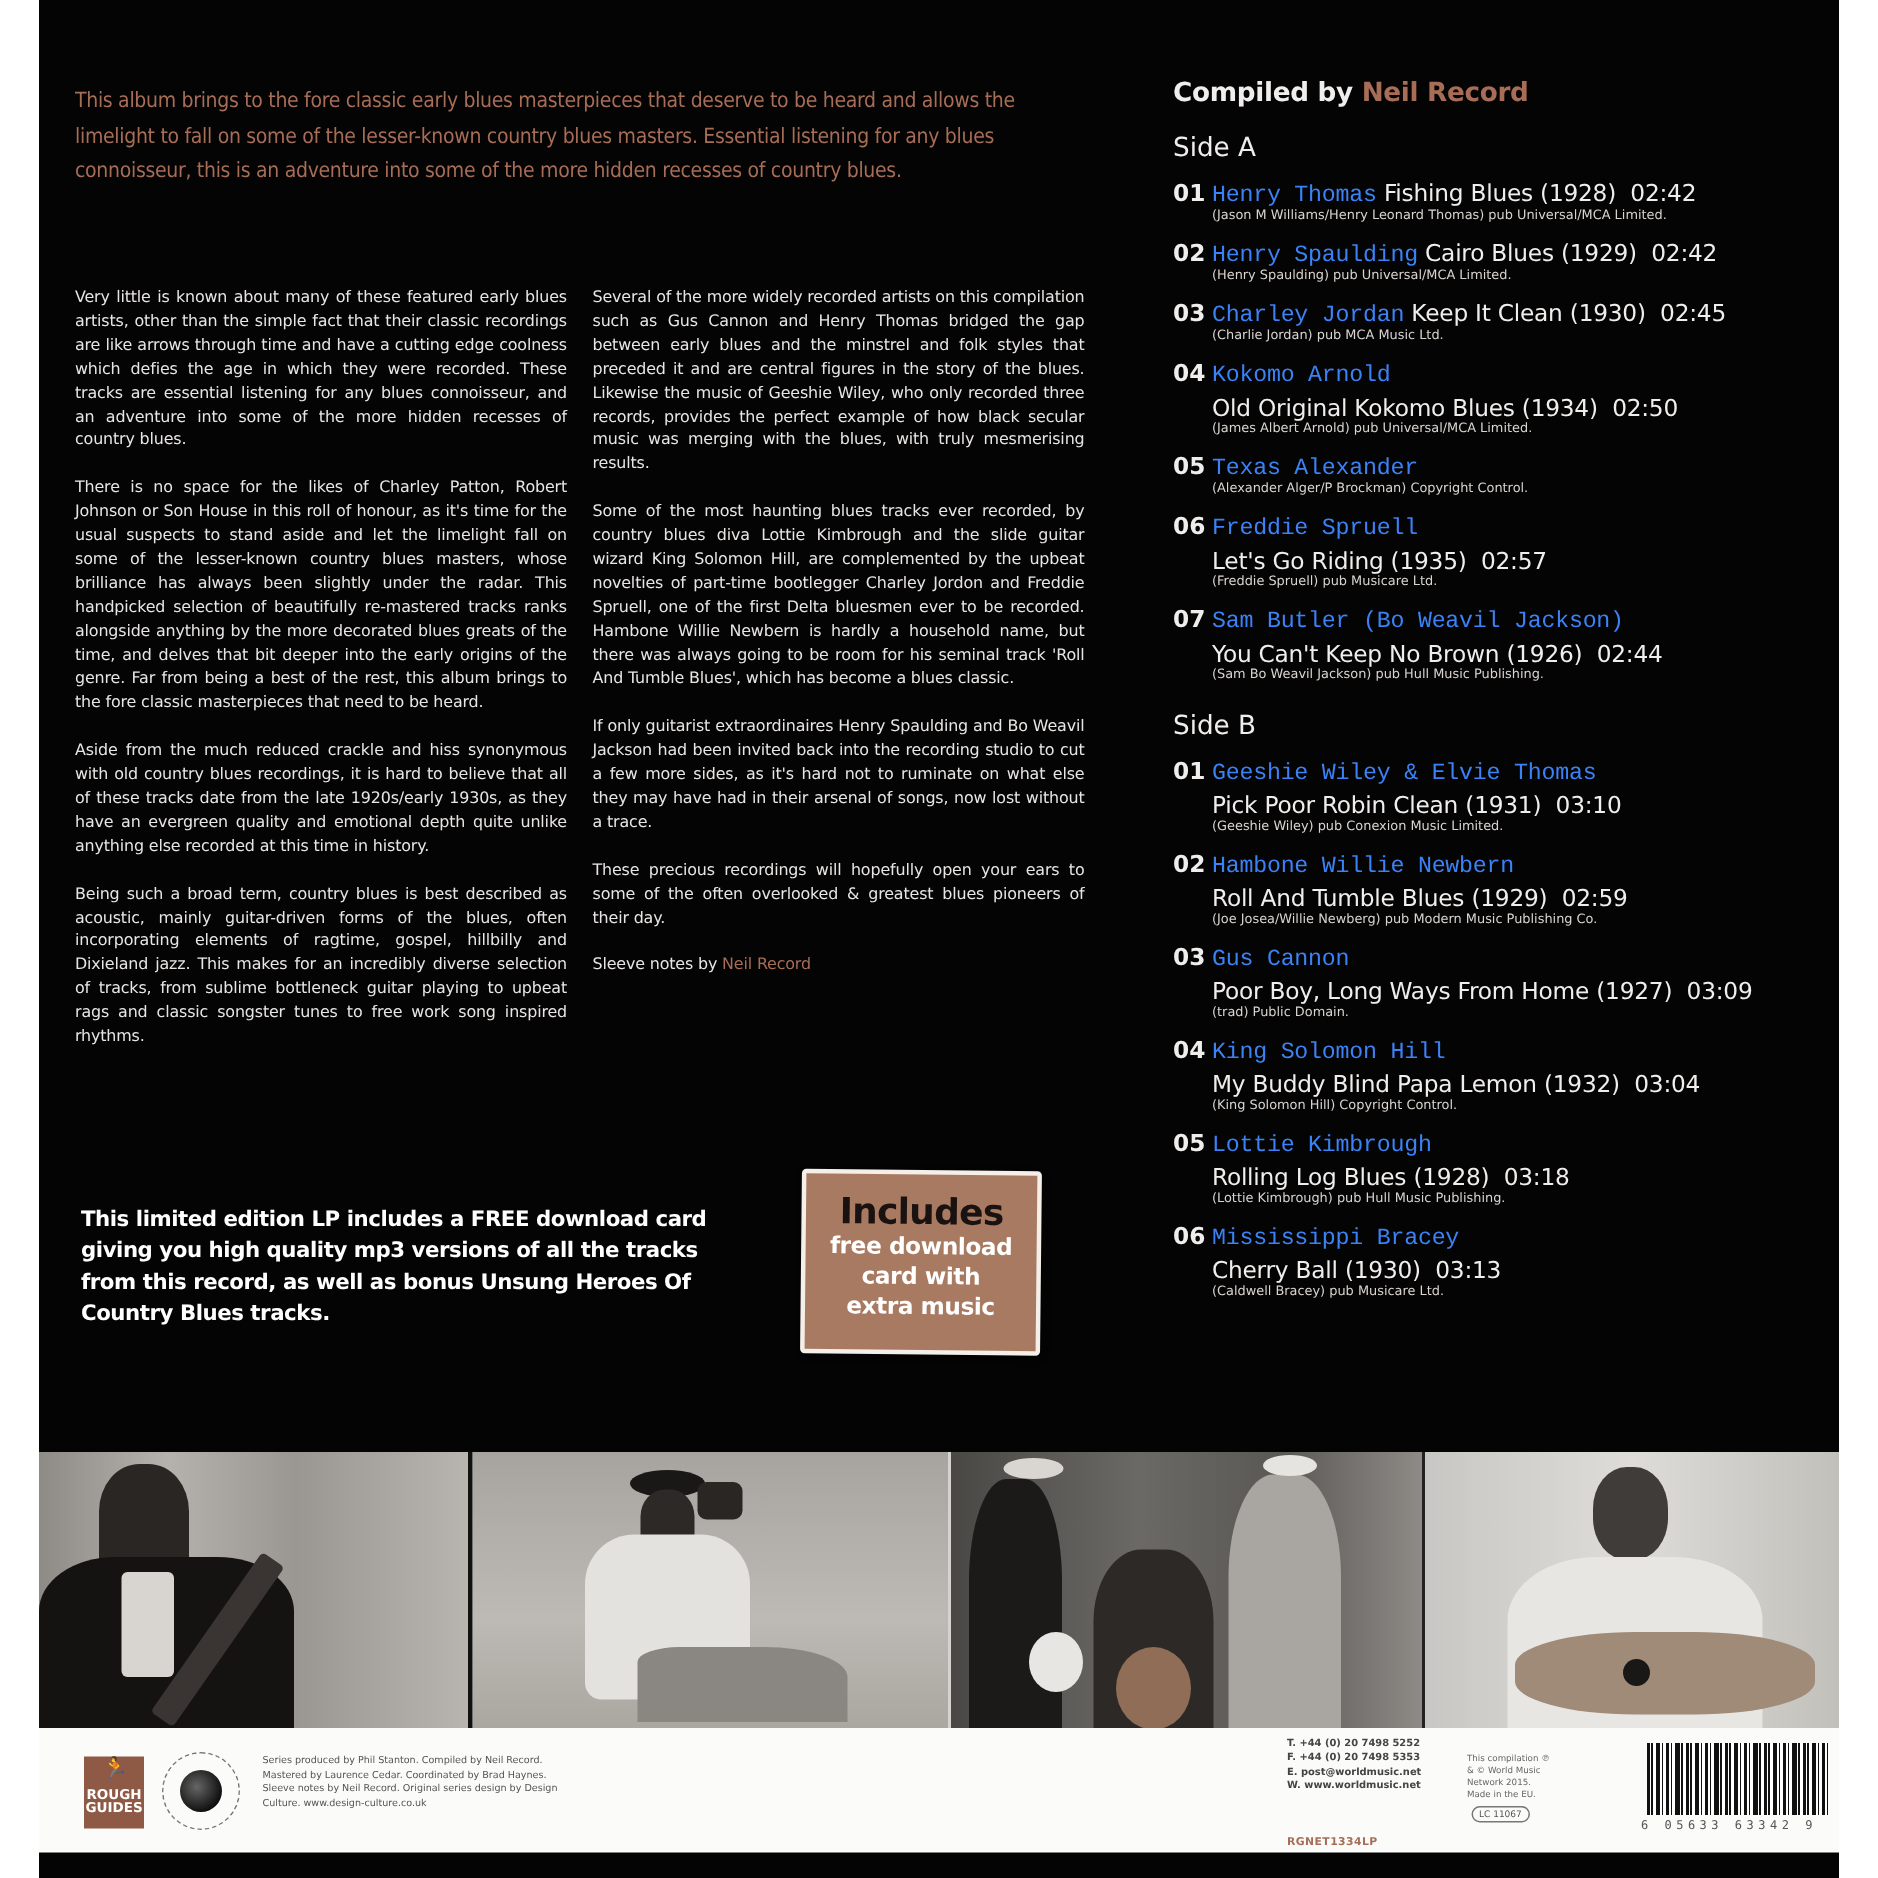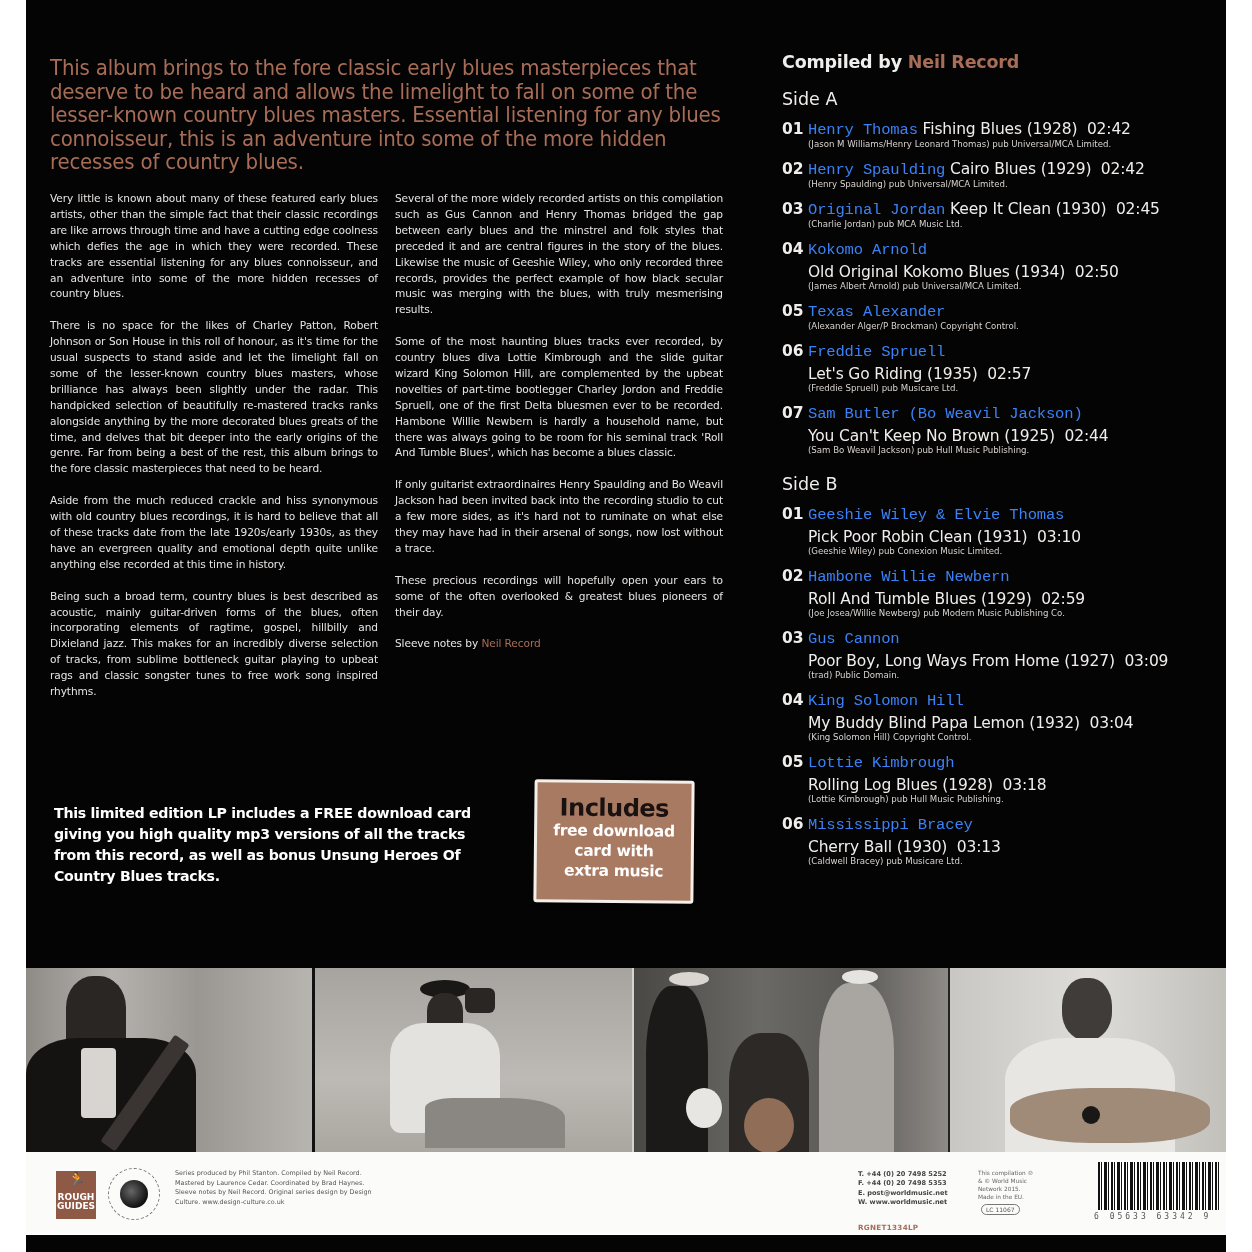--- a/index.html
+++ b/index.html
@@ -1,21 +1,21 @@
 <!DOCTYPE html>
 <html><head>
   <meta charset="utf-8">
   <style>
     * { box-sizing: border-box; margin: 0; padding: 0; }
     html, body { width: 1252px; height: 1252px; background: #ffffff; overflow: hidden; }
     body { position: relative; font-family: "DejaVu Sans", sans-serif; }
     .panel { position: absolute; left: 26px; top: 0; width: 1200px; height: 968px; background: #050404; }
     .accent { color: #a86d57; }
 
-    .intro { position: absolute; left: 24px; top: 56px; width: 680px; color: #a86d57; font-size: 22px; line-height: 23.5px; font-family: "DejaVu Sans Condensed", "DejaVu Sans", sans-serif; font-stretch: condensed; letter-spacing: -0.2px; }
+    .intro { position: absolute; left: 24px; top: 56px; width: 680px; color: #a86d57; font-size: 14px; line-height: 23.5px; font-family: "DejaVu Sans Condensed", "DejaVu Sans", sans-serif; font-stretch: condensed; letter-spacing: -0.2px; }
 
     .col { position: absolute; top: 191px; width: 328px; color: #e8e6e4; font-size: 10.6px; line-height: 15.9px; text-align: justify; letter-spacing: -0.1px; }
     .col p { margin-bottom: 15.9px; }
     .col1 { left: 24px; }
     .col2 { left: 369px; }
     .col2 .signoff { text-align: left; }
 
     .tracklist { position: absolute; left: 756px; top: 52px; width: 430px; color: #f0eeec; }
     .compiled { font-size: 17.5px; font-weight: bold; letter-spacing: -0.2px; }
     .side-head { font-size: 17.5px; font-weight: normal; margin-top: 17px; margin-bottom: 9px; }
@@ -38,21 +38,21 @@
     .p3 { width: 316px; background: linear-gradient(90deg, #4a4845 0%, #6b6965 40%, #5a5855 70%, #8e8b87 100%); border-left: 2px solid #d5d3d0; }
     .p4 { width: 278px; background: linear-gradient(90deg, #c9c7c3 0%, #dedcd8 50%, #c2c0bb 100%); border-left: 2px solid #222; }
     .fig { position: absolute; border-radius: 45% 45% 10% 10%; }
 
     .footer { position: absolute; left: 26px; top: 1152px; width: 1200px; height: 82px; background: #fbfbfa; }
     .rg-logo { position: absolute; left: 30px; top: 19px; width: 40px; height: 48px; background: #8f5a45; color: #fff; font-weight: bold; font-size: 9px; line-height: 9px; text-align: center; padding-top: 22px; }
     .rg-logo .runner { position: absolute; left: 12px; top: 4px; font-size: 14px; }
     .wmn-logo { position: absolute; left: 82px; top: 16px; width: 52px; height: 52px; border-radius: 50%; border: 1px dashed #777; display: flex; align-items: center; justify-content: center; }
     .wmn-logo .globe { width: 28px; height: 28px; border-radius: 50%; background: radial-gradient(circle at 40% 40%, #666 0%, #111 70%); }
     .credits { position: absolute; left: 149px; top: 17px; width: 210px; font-size: 6.4px; line-height: 9.5px; color: #555; }
-    .contact { position: absolute; left: 832px; top: 18px; font-size: 6.6px; line-height: 9.4px; color: #444; font-weight: bold; }
+    .contact { position: absolute; left: 832px; top: 6px; font-size: 6.6px; line-height: 9.4px; color: #444; font-weight: bold; }
     .catno { position: absolute; left: 832px; top: 71px; font-size: 7.2px; color: #a86d57; font-weight: bold; letter-spacing: 0.3px; }
     .copyright { position: absolute; left: 952px; top: 17px; width: 60px; font-size: 5.8px; line-height: 8px; color: #666; }
     .lc { position: absolute; left: 955px; top: 52px; font-size: 6px; color: #555; border: 1px solid #777; border-radius: 6px; padding: 1px 4px; }
     .barcode { position: absolute; left: 1072px; top: 10px; width: 122px; height: 48px; background: repeating-linear-gradient(90deg, #111 0 2px, #fff 2px 3px, #111 3px 4px, #fff 4px 6px, #111 6px 9px, #fff 9px 10px, #111 10px 11px, #fff 11px 13px); }
     .barcode-num { position: absolute; left: 1068px; top: 60px; width: 130px; font-size: 8px; color: #555; letter-spacing: 3px; font-family: "DejaVu Sans Mono", monospace; }
     .bottom-bar { position: absolute; left: 26px; top: 1235px; width: 1200px; height: 17px; background: #050404; }
   </style>
 </head>
 <body>
 
@@ -91,21 +91,21 @@
           <div class="line"><span class="artist">Henry Thomas</span> <span>Fishing Blues (1928)</span>&nbsp;&nbsp;<span>02:42</span></div>
           <div class="credit">(Jason M Williams/Henry Leonard Thomas) pub Universal/MCA Limited.</div>
         </div>
         <div class="track">
           <span class="num">02</span>
           <div class="line"><span class="artist">Henry Spaulding</span> <span>Cairo Blues (1929)</span>&nbsp;&nbsp;<span>02:42</span></div>
           <div class="credit">(Henry Spaulding) pub Universal/MCA Limited.</div>
         </div>
         <div class="track">
           <span class="num">03</span>
-          <div class="line"><span class="artist">Original Jordan</span> <span>Keep It Clean (1930)</span>&nbsp;&nbsp;<span>02:45</span></div>
+          <div class="line"><span class="artist">Charley Jordan</span> <span>Keep It Clean (1930)</span>&nbsp;&nbsp;<span>02:45</span></div>
           <div class="credit">(Charlie Jordan) pub MCA Music Ltd.</div>
         </div>
         <div class="track">
           <span class="num">04</span>
           <div class="line"><span class="artist">Kokomo Arnold</span></div>
           <div class="line"><span>Old Original Kokomo Blues (1934)</span>&nbsp;&nbsp;<span>02:50</span></div>
           <div class="credit">(James Albert Arnold) pub Universal/MCA Limited.</div>
         </div>
         <div class="track">
           <span class="num">05</span>
@@ -114,21 +114,21 @@
         </div>
         <div class="track">
           <span class="num">06</span>
           <div class="line"><span class="artist">Freddie Spruell</span></div>
           <div class="line"><span>Let's Go Riding (1935)</span>&nbsp;&nbsp;<span>02:57</span></div>
           <div class="credit">(Freddie Spruell) pub Musicare Ltd.</div>
         </div>
         <div class="track">
           <span class="num">07</span>
           <div class="line"><span class="artist">Sam Butler (Bo Weavil Jackson)</span></div>
-          <div class="line"><span>You Can't Keep No Brown (1925)</span>&nbsp;&nbsp;<span>02:44</span></div>
+          <div class="line"><span>You Can't Keep No Brown (1926)</span>&nbsp;&nbsp;<span>02:44</span></div>
           <div class="credit">(Sam Bo Weavil Jackson) pub Hull Music Publishing.</div>
         </div>
       </div>
 
     <div class="side-head side-b">Side B</div>
     <div>
         <div class="track">
           <span class="num">01</span>
           <div class="line"><span class="artist">Geeshie Wiley &amp; Elvie Thomas</span></div>
           <div class="line"><span>Pick Poor Robin Clean (1931)</span>&nbsp;&nbsp;<span>03:10</span></div>

